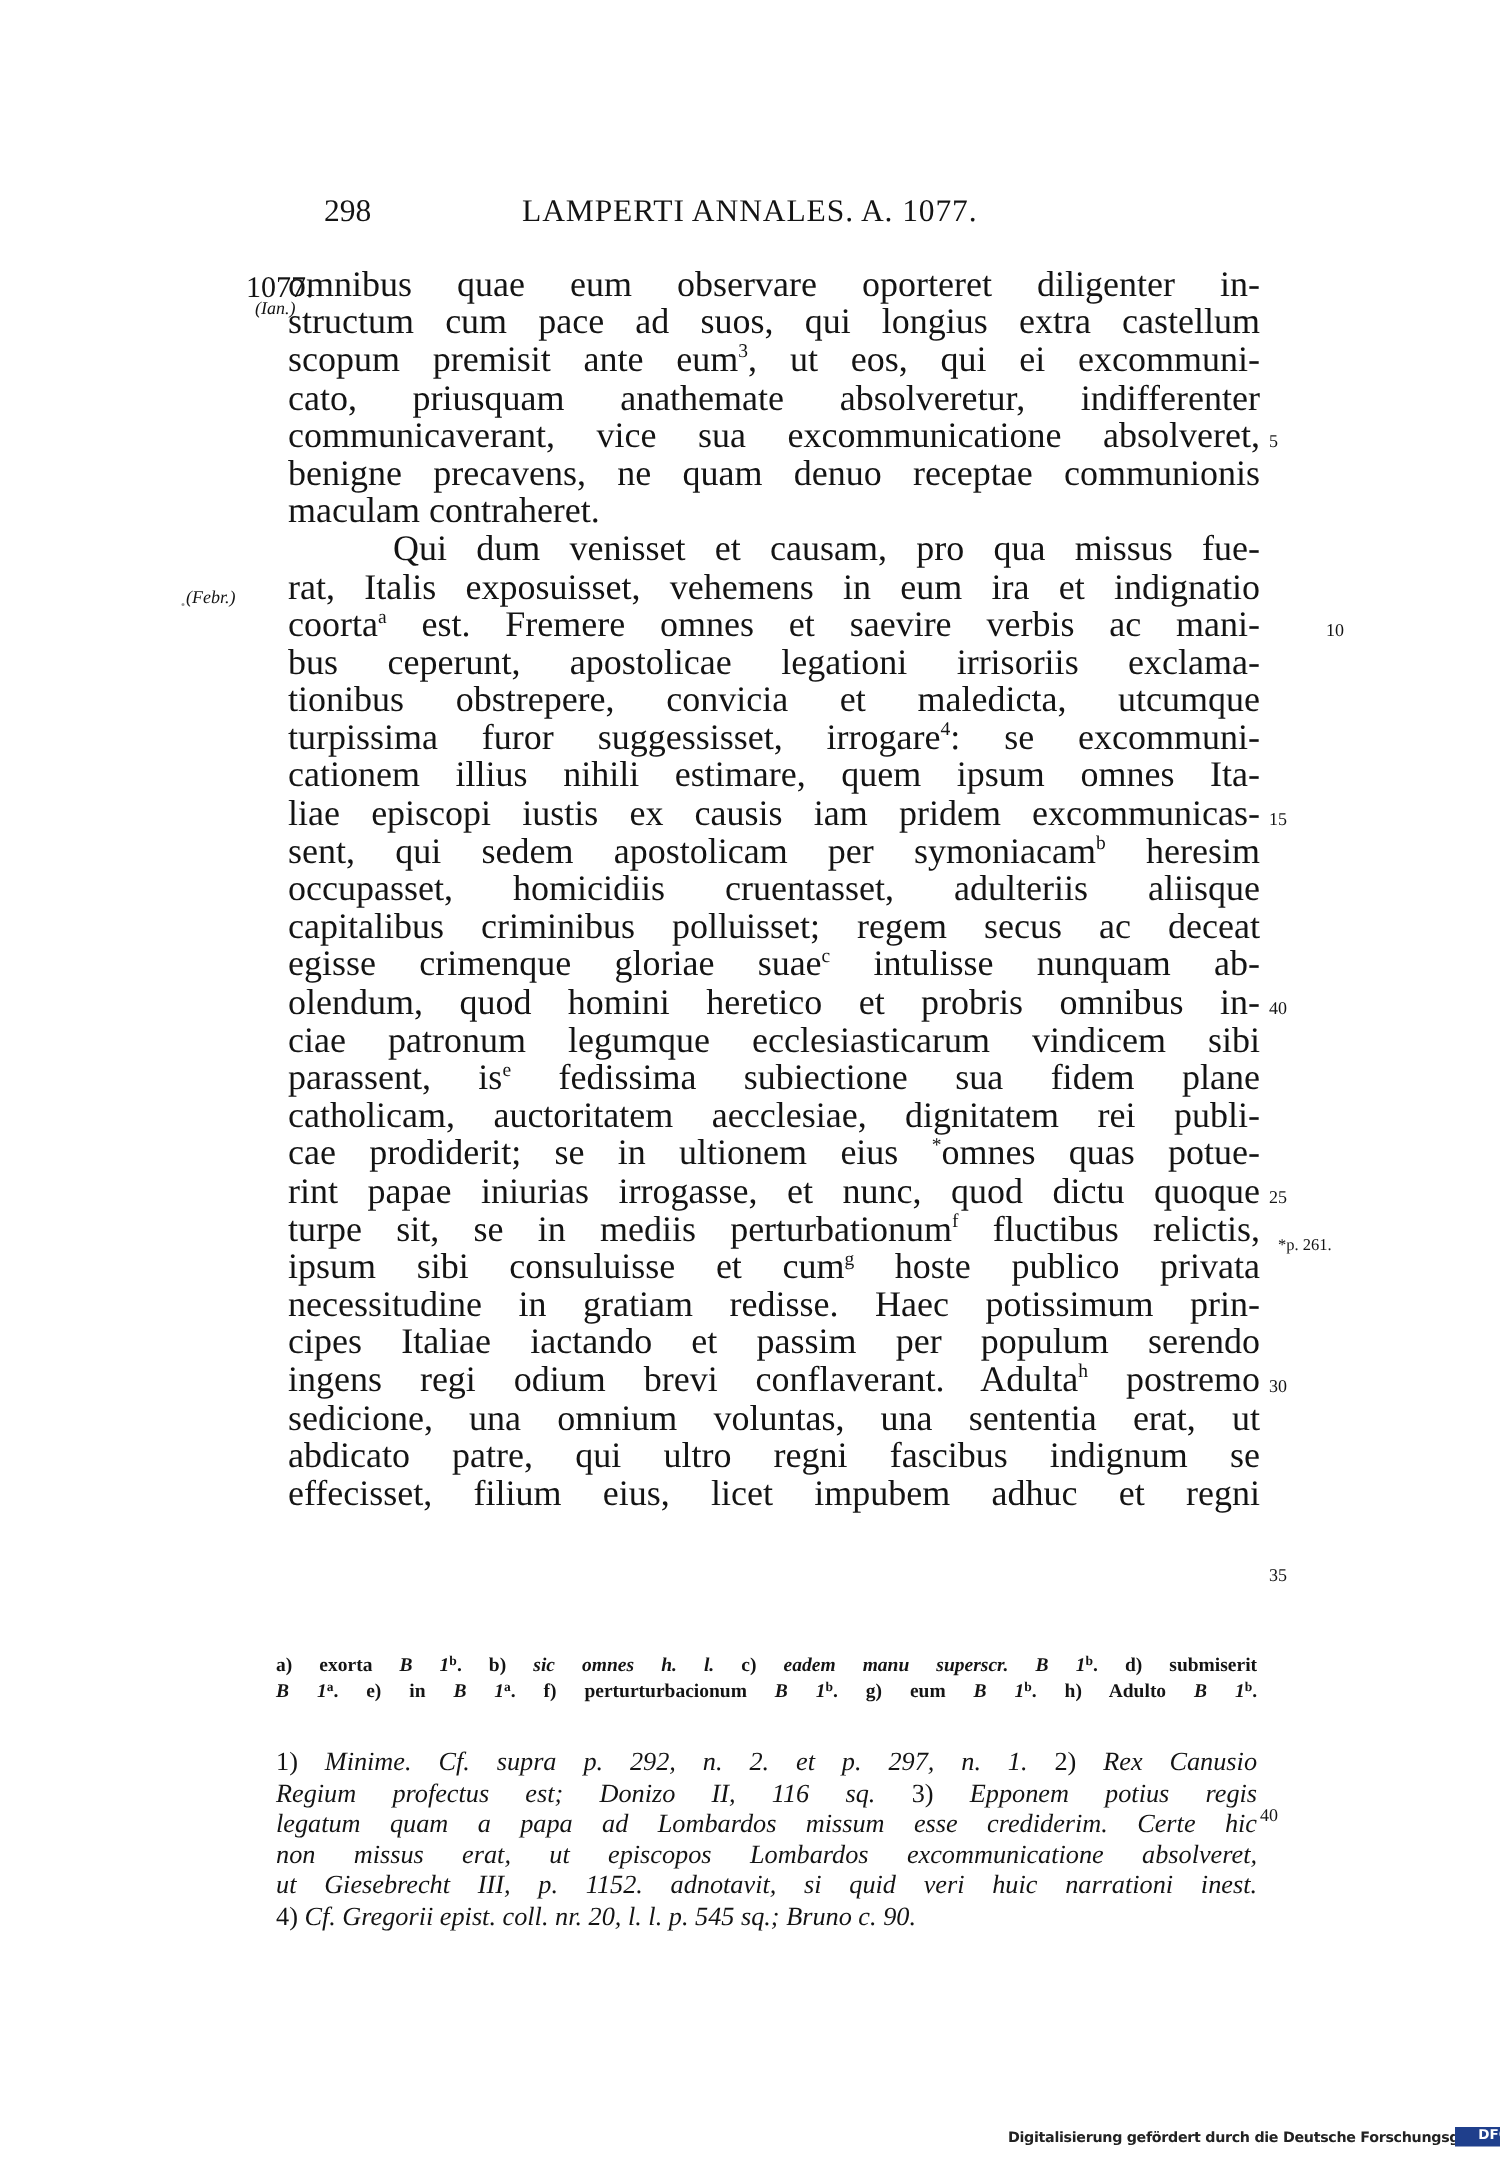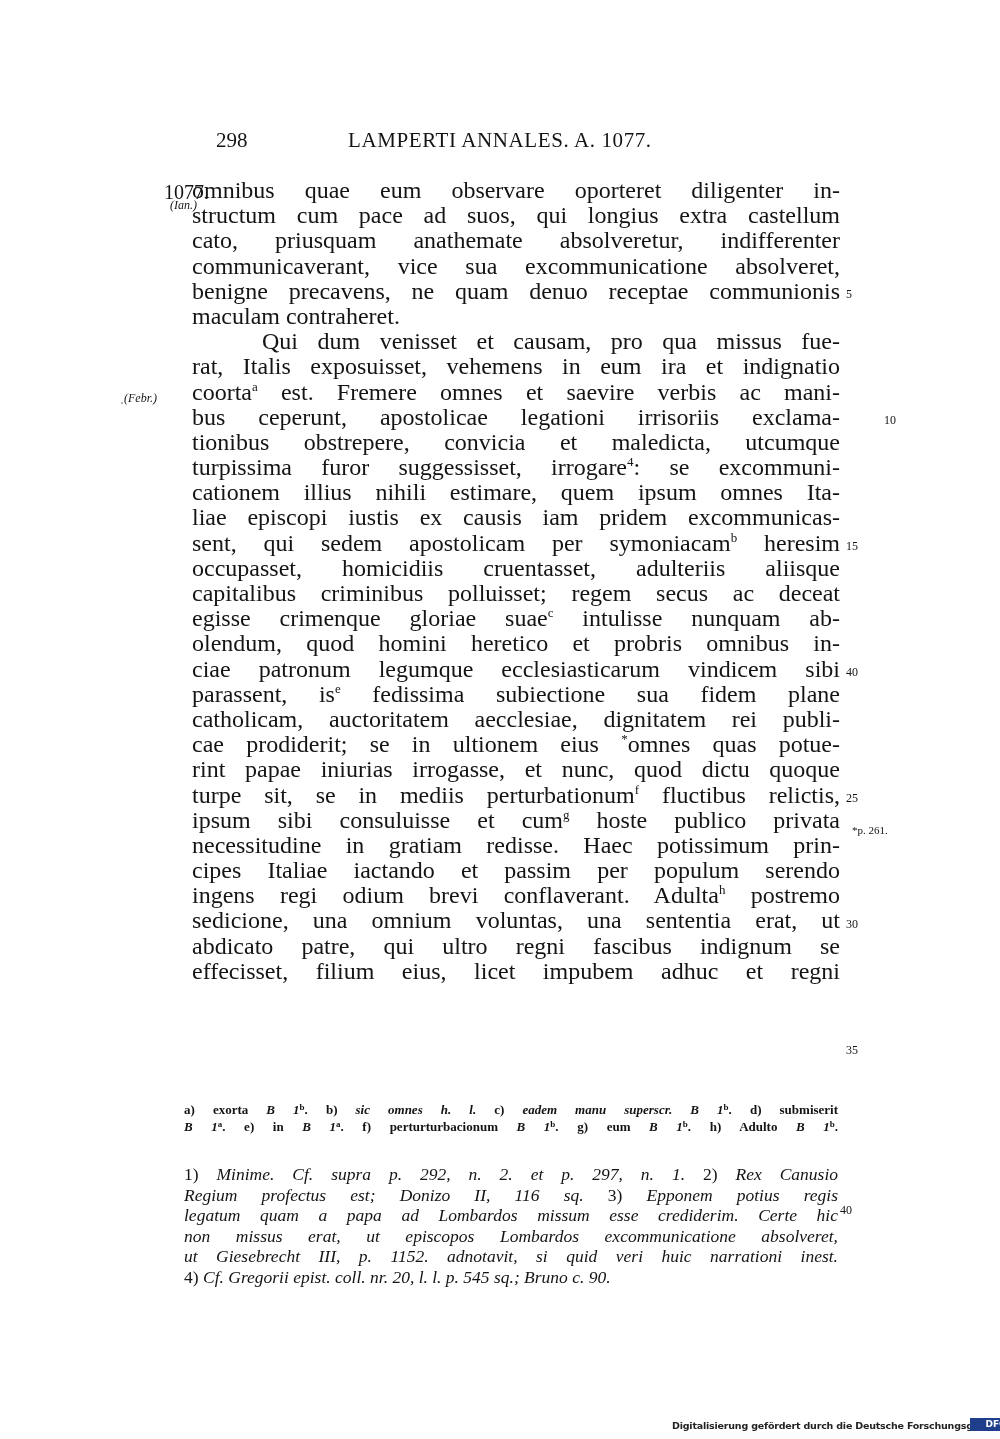--- a/index.html
+++ b/index.html
@@ -62,20 +62,21 @@
   </div>
 
   <span class="marg-left marg-year">1077.</span>
   <span class="marg-left marg-ian">(Ian.)</span>
   <span class="marg-left marg-febr">(Febr.)</span>
   <span class="marg-page">*p. 261.</span>
 
   <div class="main" id="main-text">
       <div class="line"><span>omnibus quae eum observare oporteret diligenter in-</span></div>
       <div class="line"><span>structum cum pace ad suos, qui longius extra castellum</span></div>
+      <div class="line"><span>scopum premisit ante eum</span><sup>3</sup><span>, ut eos, qui ei excommuni-</span></div>
       <div class="line"><span>cato, priusquam anathemate absolveretur, indifferenter</span></div>
       <div class="line"><span>communicaverant, vice sua excommunicatione absolveret,</span></div>
       <div class="line"><span>benigne precavens, ne quam denuo receptae communionis</span></div>
       <div class="line last"><span>maculam contraheret.</span></div>
       <div class="line indent"><span>Qui dum venisset et causam, pro qua missus fue-</span></div>
       <div class="line"><span>rat, Italis exposuisset, vehemens in eum ira et indignatio</span></div>
       <div class="line"><span>coorta</span><sup>a</sup><span> est.  Fremere omnes et saevire verbis ac mani-</span></div>
       <div class="line"><span>bus ceperunt, apostolicae legationi irrisoriis exclama-</span></div>
       <div class="line"><span>tionibus obstrepere, convicia et maledicta, utcumque</span></div>
       <div class="line"><span>turpissima furor suggessisset, irrogare</span><sup>4</sup><span>: se excommuni-</span></div>

